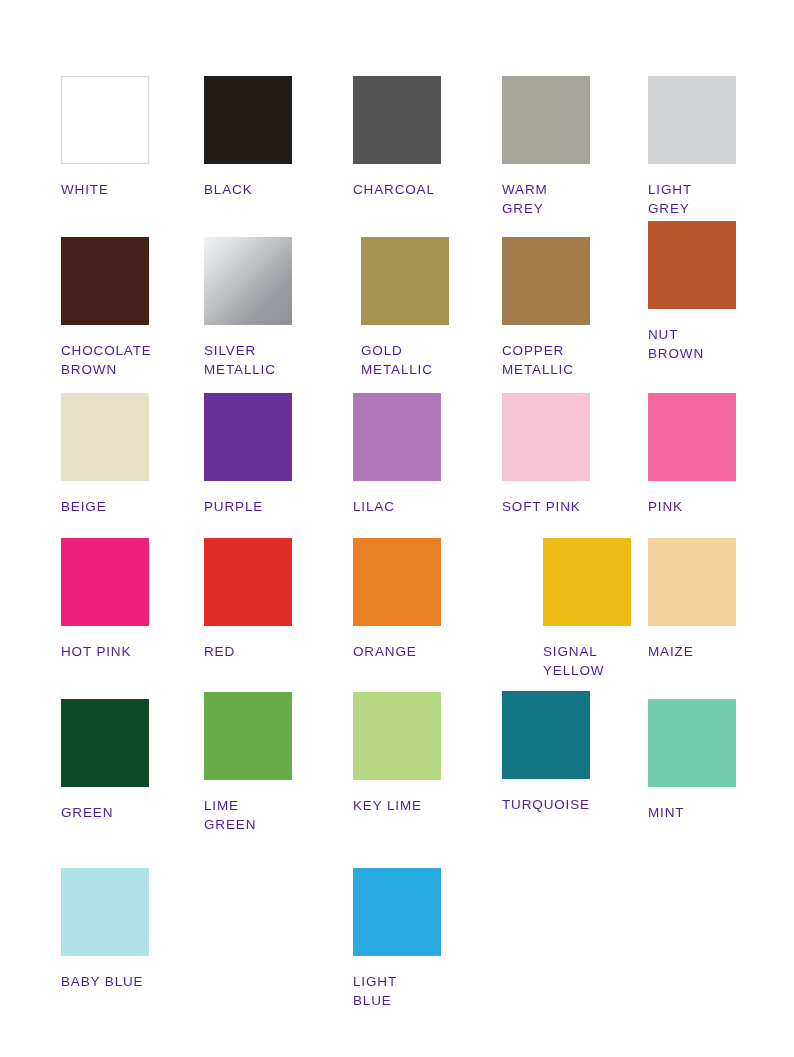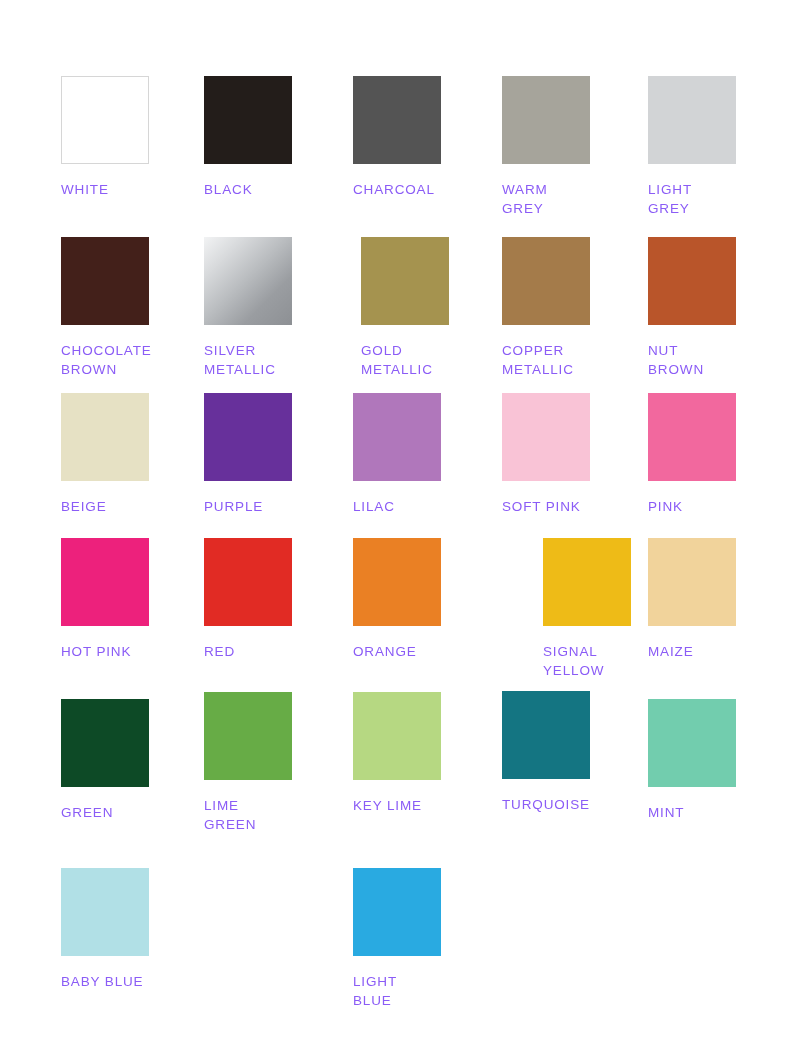--- a/index.html
+++ b/index.html
@@ -30,21 +30,21 @@
   }
   .swatch-chip.bordered {
     border: 1px solid #d6d6d6;
   }
   .swatch-label {
     margin-top: 17px;
     font-family: "Liberation Sans", sans-serif;
     font-size: 13.5px;
     line-height: 18.5px;
     letter-spacing: 0.85px;
-    color: #8b5cf6;
+    color: #4c1d95;
     font-weight: 400;
     white-space: pre-line;
     text-transform: uppercase;
   }
 </style>
 </head>
 <body>
 
 <div id="chart">
     <div class="swatch-cell" style="left: 61px; top: 76px;">
@@ -82,21 +82,21 @@
     <div class="swatch-cell" style="left: 361px; top: 237px;">
       <div class="swatch-chip" title="GOLD METALLIC" style="background: rgb(165, 147, 79);"></div>
       <div class="swatch-label">GOLD
 METALLIC</div>
     </div>
     <div class="swatch-cell" style="left: 502px; top: 237px;">
       <div class="swatch-chip" title="COPPER METALLIC" style="background: rgb(164, 123, 74);"></div>
       <div class="swatch-label">COPPER
 METALLIC</div>
     </div>
-    <div class="swatch-cell" style="left: 648px; top: 237px;">
+    <div class="swatch-cell" style="left: 648px; top: 221px;">
       <div class="swatch-chip" title="NUT BROWN" style="background: rgb(185, 85, 42);"></div>
       <div class="swatch-label">NUT
 BROWN</div>
     </div>
     <div class="swatch-cell" style="left: 61px; top: 393px;">
       <div class="swatch-chip" title="BEIGE" style="background: rgb(230, 225, 196);"></div>
       <div class="swatch-label">BEIGE</div>
     </div>
     <div class="swatch-cell" style="left: 204px; top: 393px;">
       <div class="swatch-chip" title="PURPLE" style="background: rgb(103, 48, 155);"></div>

